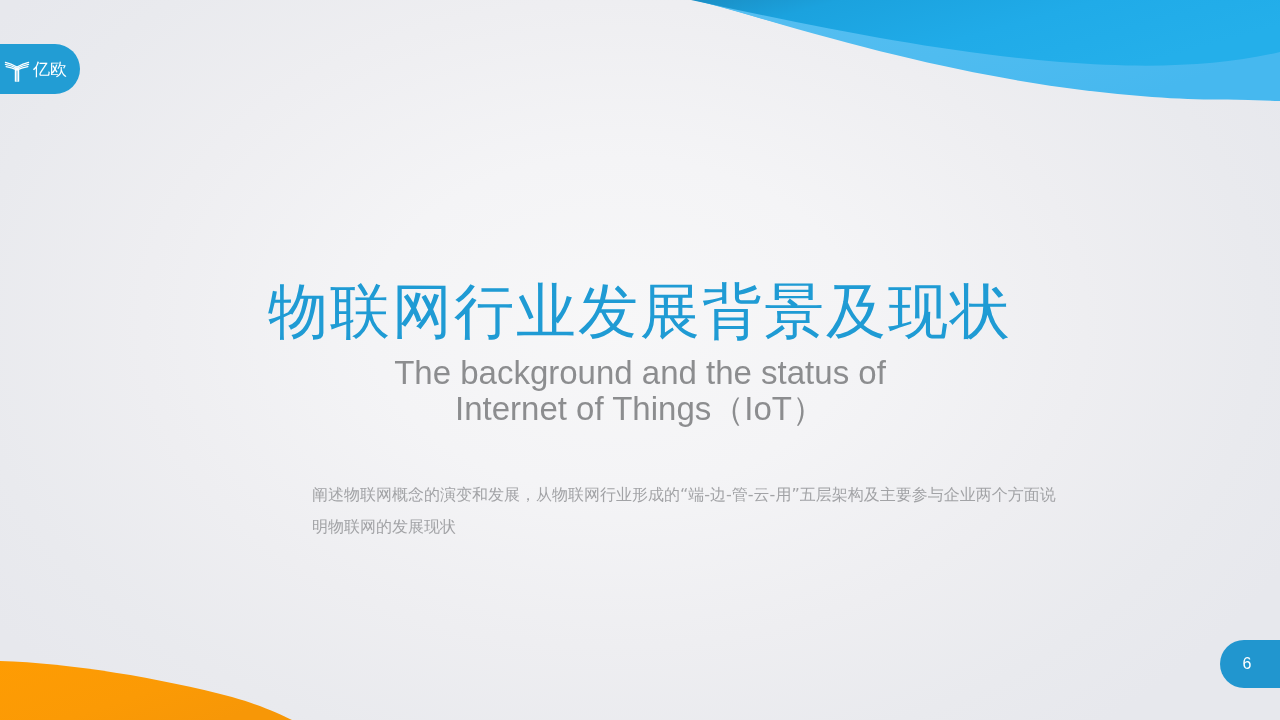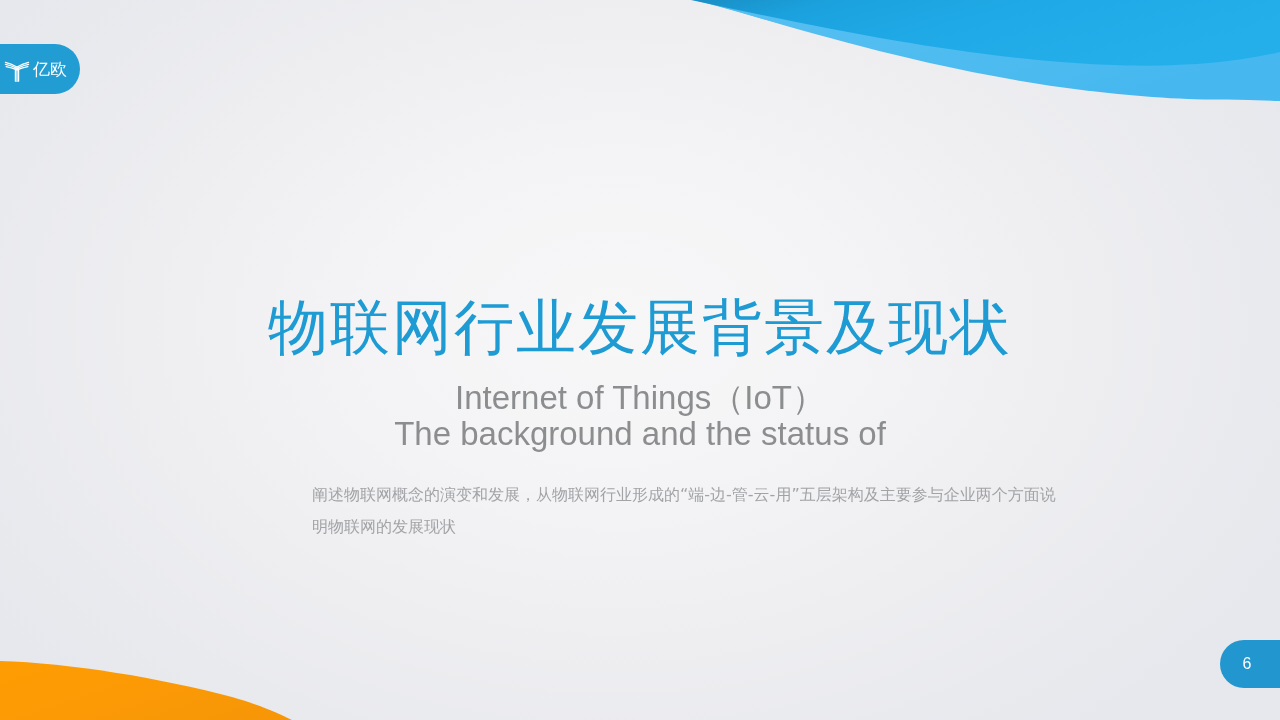--- a/index.html
+++ b/index.html
@@ -67,21 +67,21 @@
     top: 274px;
     width: 1280px;
     text-align: center;
   }
   #slide-title {
     color: #1f9bd4;
     font-size: 60px;
     line-height: 74px;
     letter-spacing: 2px;
     font-weight: normal;
-    margin: 16px;
+    margin: 0;
     font-family: "DejaVu Sans", "Liberation Sans", sans-serif;
   }
   #slide-subtitle {
     color: #8c8d8f;
     font-size: 33px;
     line-height: 36px;
     margin: 7px 0 0 0;
     font-weight: normal;
     font-family: "Liberation Sans", "DejaVu Sans", sans-serif;
   }
@@ -190,22 +190,22 @@
         <path d="M13 13.2 L 13 26.4"></path>
         <path d="M14.6 13.6 L 14.6 26.2"></path>
       </g>
     </svg>
     <span class="logo-text">亿欧</span>
   </div>
 
   <div id="text-block">
     <h1 id="slide-title">物联网行业发展背景及现状</h1>
     <div id="slide-subtitle">
+      <span class="sub-line">The background and the status of</span>
       <span class="sub-line">Internet of Things（IoT）</span>
-      <span class="sub-line">The background and the status of</span>
     </div>
   </div>
 
   <p id="slide-body">阐述物联网概念的演变和发展，从物联网行业形成的“端-边-管-云-用”五层架构及主要参与企业两个方面说明物联网的发展现状</p>
 
   <div id="page-number">
     <span>6</span>
   </div>
 
 </div>

